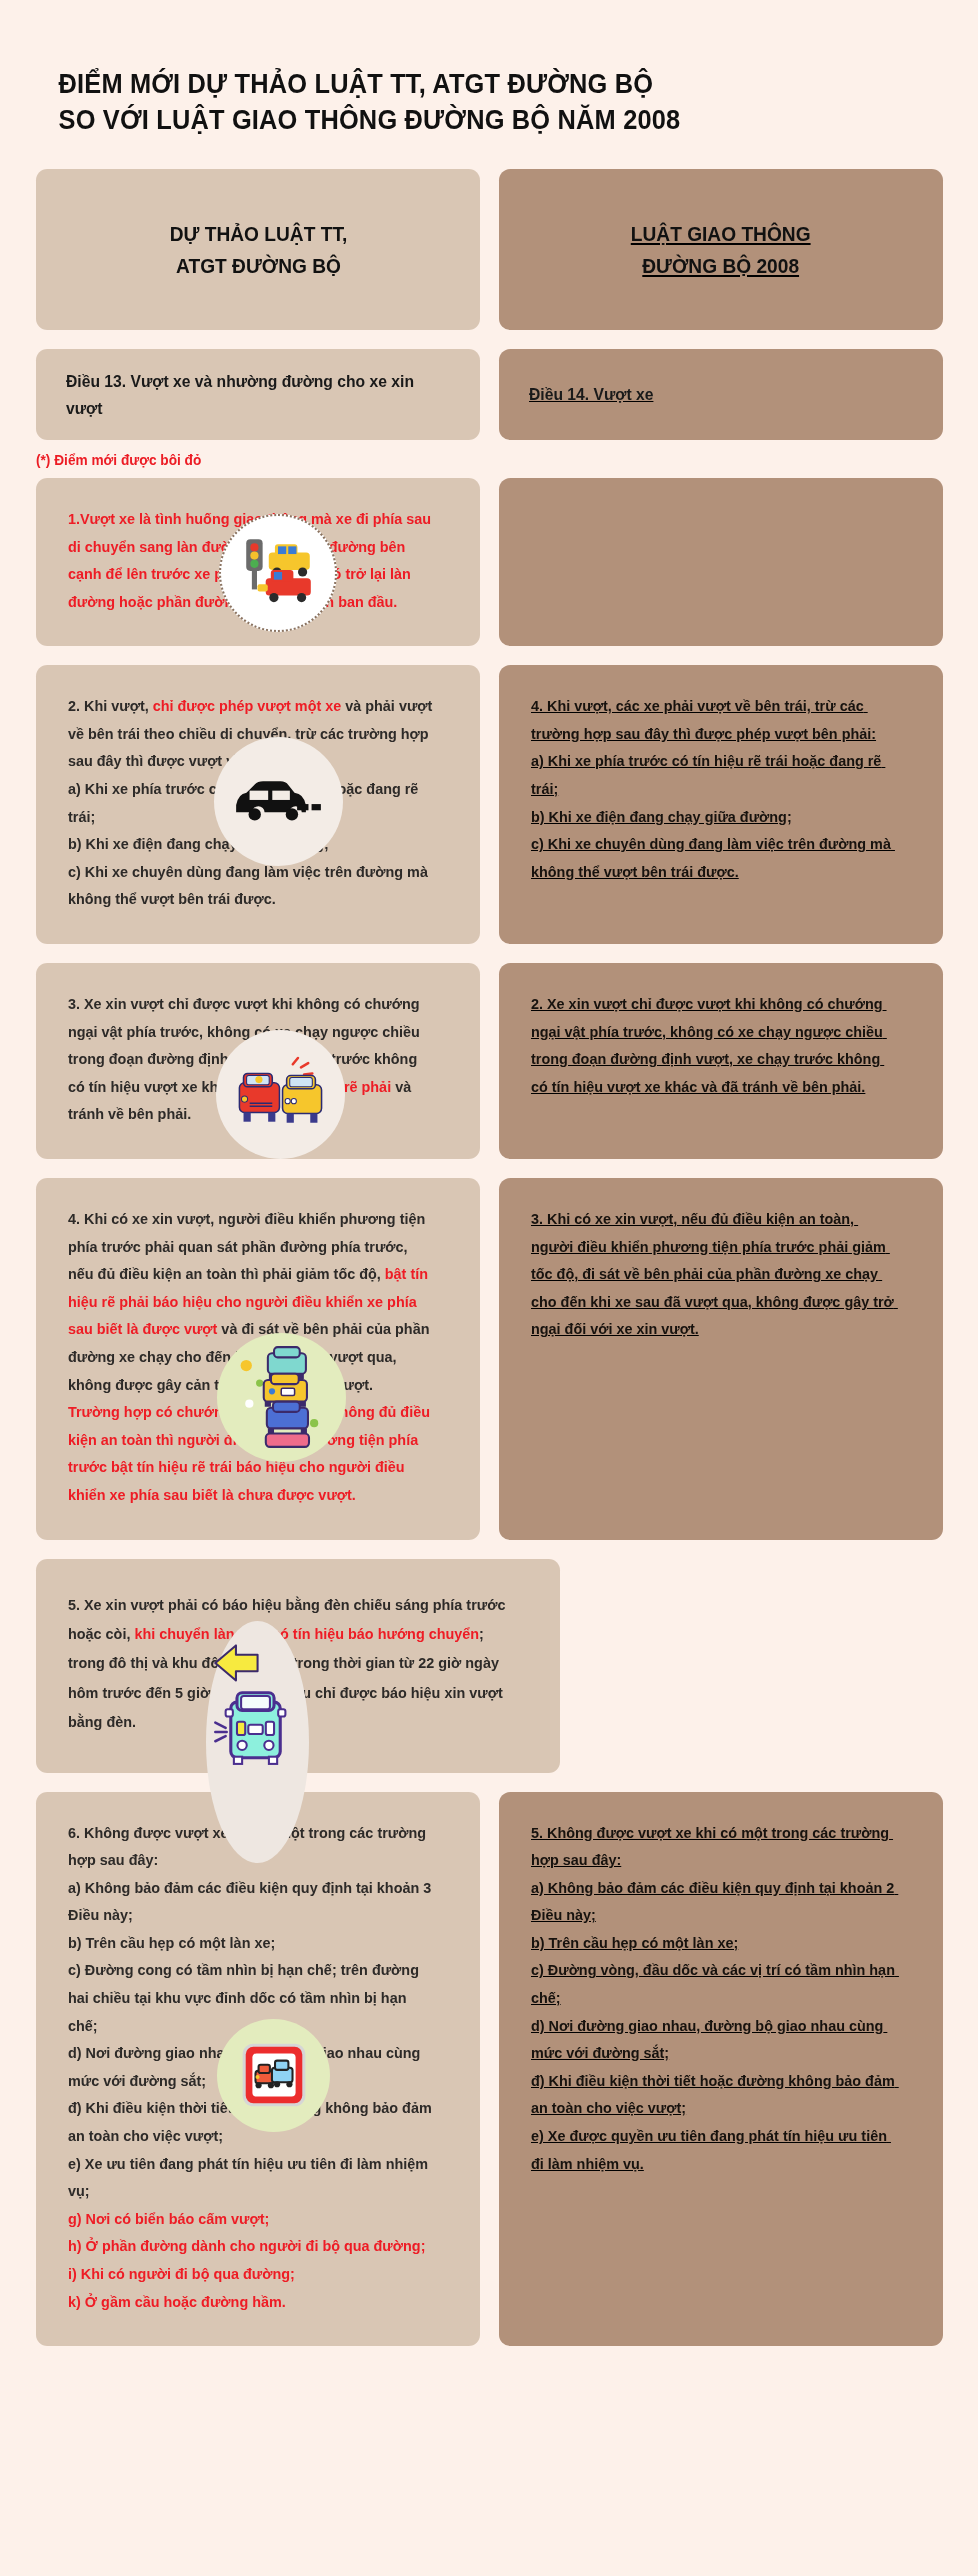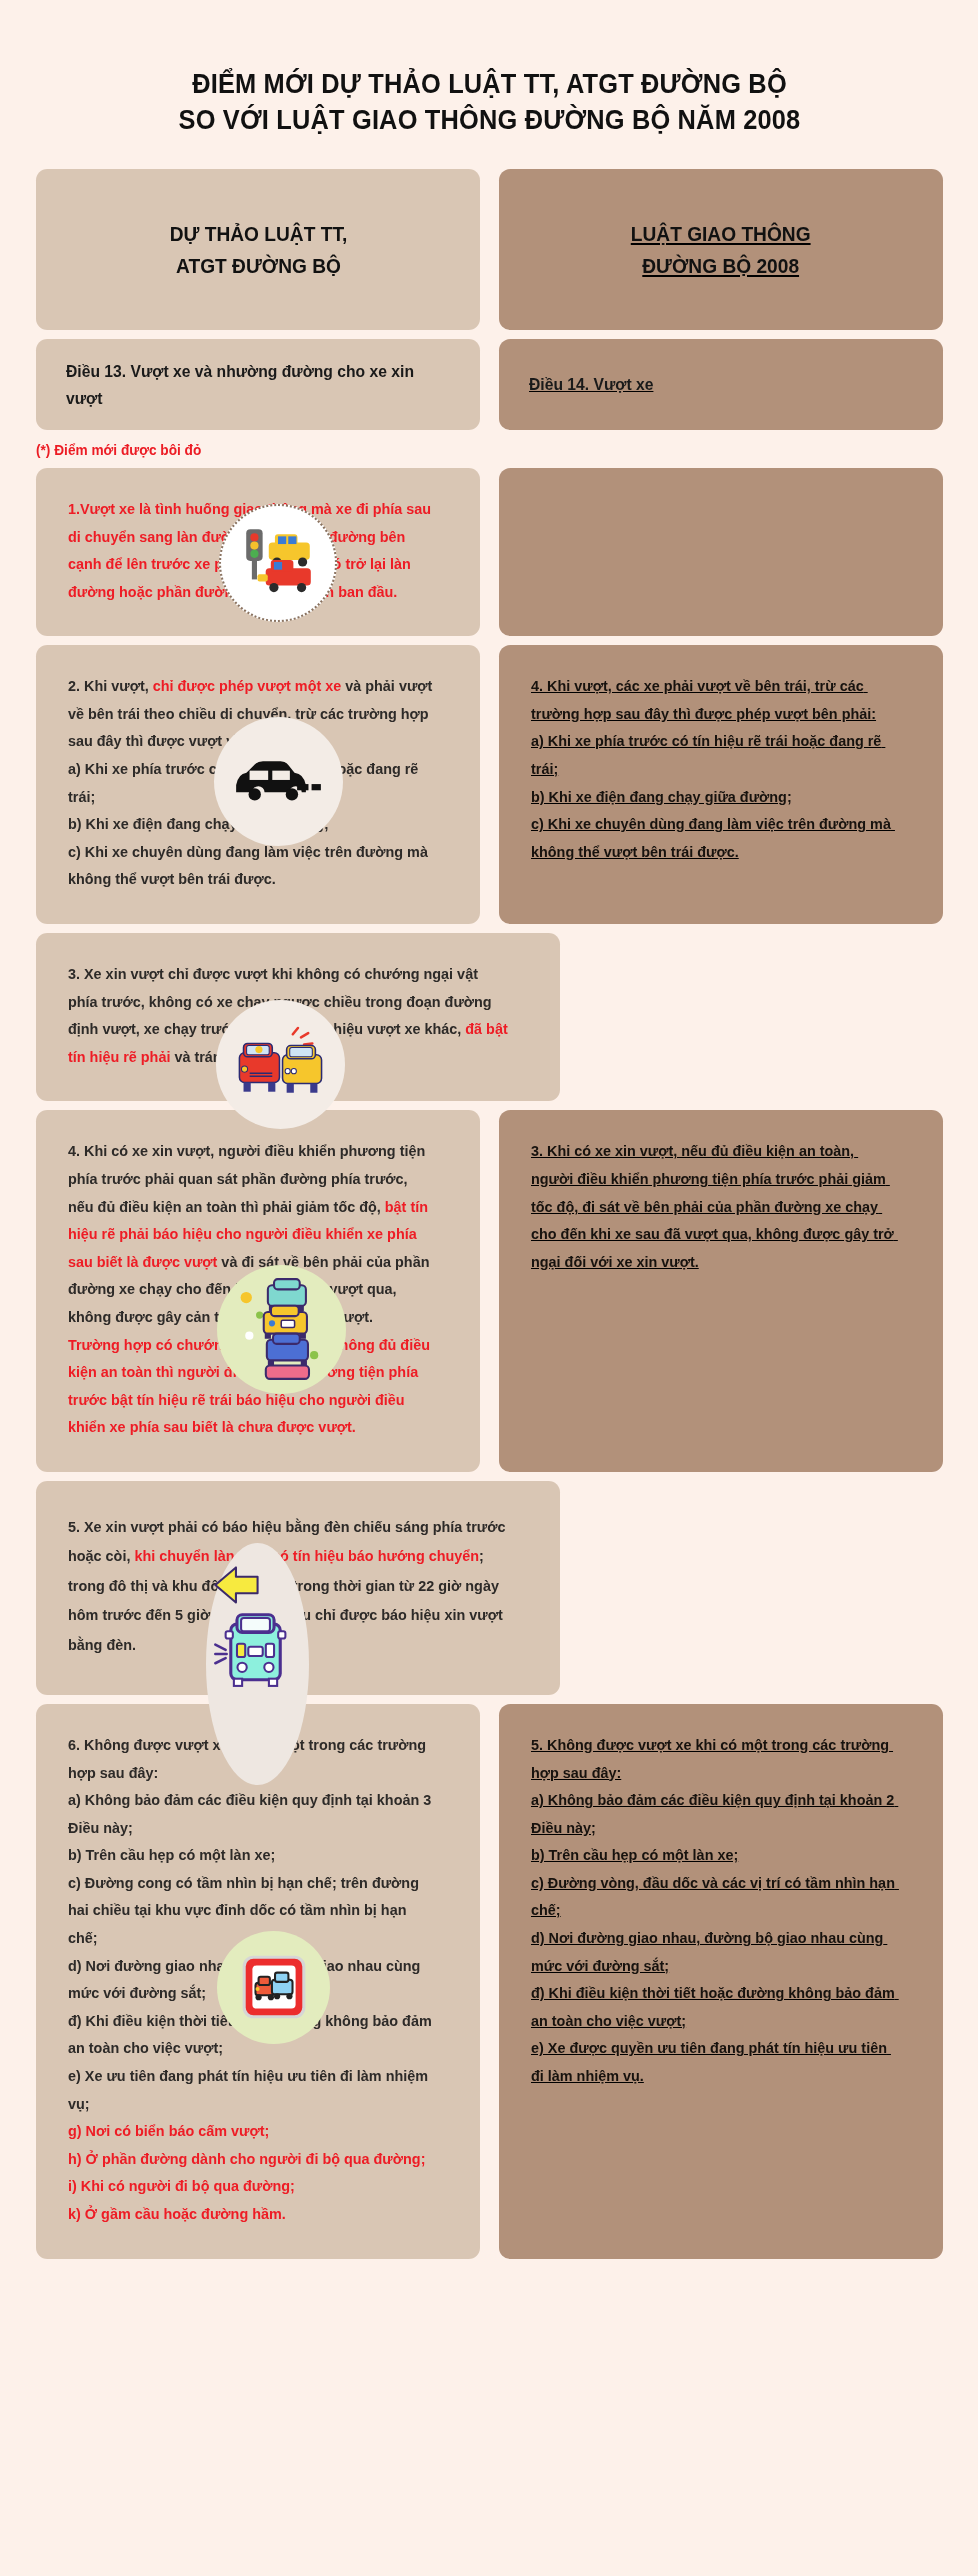--- a/index.html
+++ b/index.html
@@ -13,21 +13,21 @@
     position: relative;
     width: 979px;
     min-height: 2979px;
     background: #fdf1ea;
     overflow: hidden;
   }
 
   
   .title-block {
     padding: 67px 31px 0 31px;
-    text-align: center;
+    text-align: left;
   }
   .title-line {
     font-family: "Liberation Sans Narrow", "Liberation Sans", sans-serif;
     font-weight: 700;
     font-size: 27px;
     line-height: 1.32;
     letter-spacing: 0.2px;
     color: #111111;
     text-transform: uppercase;
     transform: scaleX(0.94);
@@ -38,21 +38,21 @@
     margin: 0 auto;
     width: 907px;
     padding-top: 31px;
   }
   .row {
     display: flex;
     gap: 18.5px;
     align-items: stretch;
     position: relative;
   }
-  .row + .row { margin-top: 9px; border-radius: 20px; }
+  .row + .row { margin-top: 19px; border-radius: 20px; }
   .col {
     width: 524px;
     border-radius: 11.3px;
     position: relative;
   }
   .col.left  { background: #d9c6b4; }
   .col.right { background: #b2917a; text-decoration: underline; }
 
   
   .head-card {
@@ -248,20 +248,23 @@
             <rect x="126" y="60" width="22" height="12" fill="#111"></rect>
             <rect x="154" y="60" width="18" height="12" fill="#111"></rect>
           </svg>
         </div>
       </div>
     </div>
 
     <div class="row">
       <div class="col left body-card">
         <div class="body-text"><span>3. Xe xin vượt chỉ được vượt khi không có chướng ngại vật phía trước, không có xe chạy ngược chiều trong đoạn đường định vượt, xe chạy trước không có tín hiệu vượt xe khác, </span><span class="hl">đã bật tín hiệu rẽ phải</span><span> và tránh về bên phải.</span></div>
+      </div>
+      <div class="col right body-card">
+        <div class="body-text"><span>2. Xe xin vượt chỉ được vượt khi không có chướng ngại vật phía trước, không có xe chạy ngược chiều trong đoạn đường định vượt, xe chạy trước không có tín hiệu vượt xe khác và đã tránh về bên phải.</span></div>
       </div>
       <div class="illus ill-3">
         <div class="bubble" style="width:129px;height:129px">
           <svg width="98" height="77" viewBox="0 0 190 150">
             <g stroke="#2a2a72" stroke-width="3" fill="none">
               <path d="M118 16 l10 -12 M134 22 l14 -8 M140 36 l16 -2" stroke="#e8392b" stroke-width="5" stroke-linecap="round"></path>
             </g>
             <rect x="14" y="52" width="78" height="58" rx="10" fill="#e8392b" stroke="#2a2a72" stroke-width="3"></rect>
             <rect x="22" y="34" width="56" height="26" rx="8" fill="#e8392b" stroke="#2a2a72" stroke-width="3"></rect>
             <rect x="28" y="38" width="44" height="18" rx="4" fill="#cfe4f5" stroke="#2a2a72" stroke-width="2"></rect>

